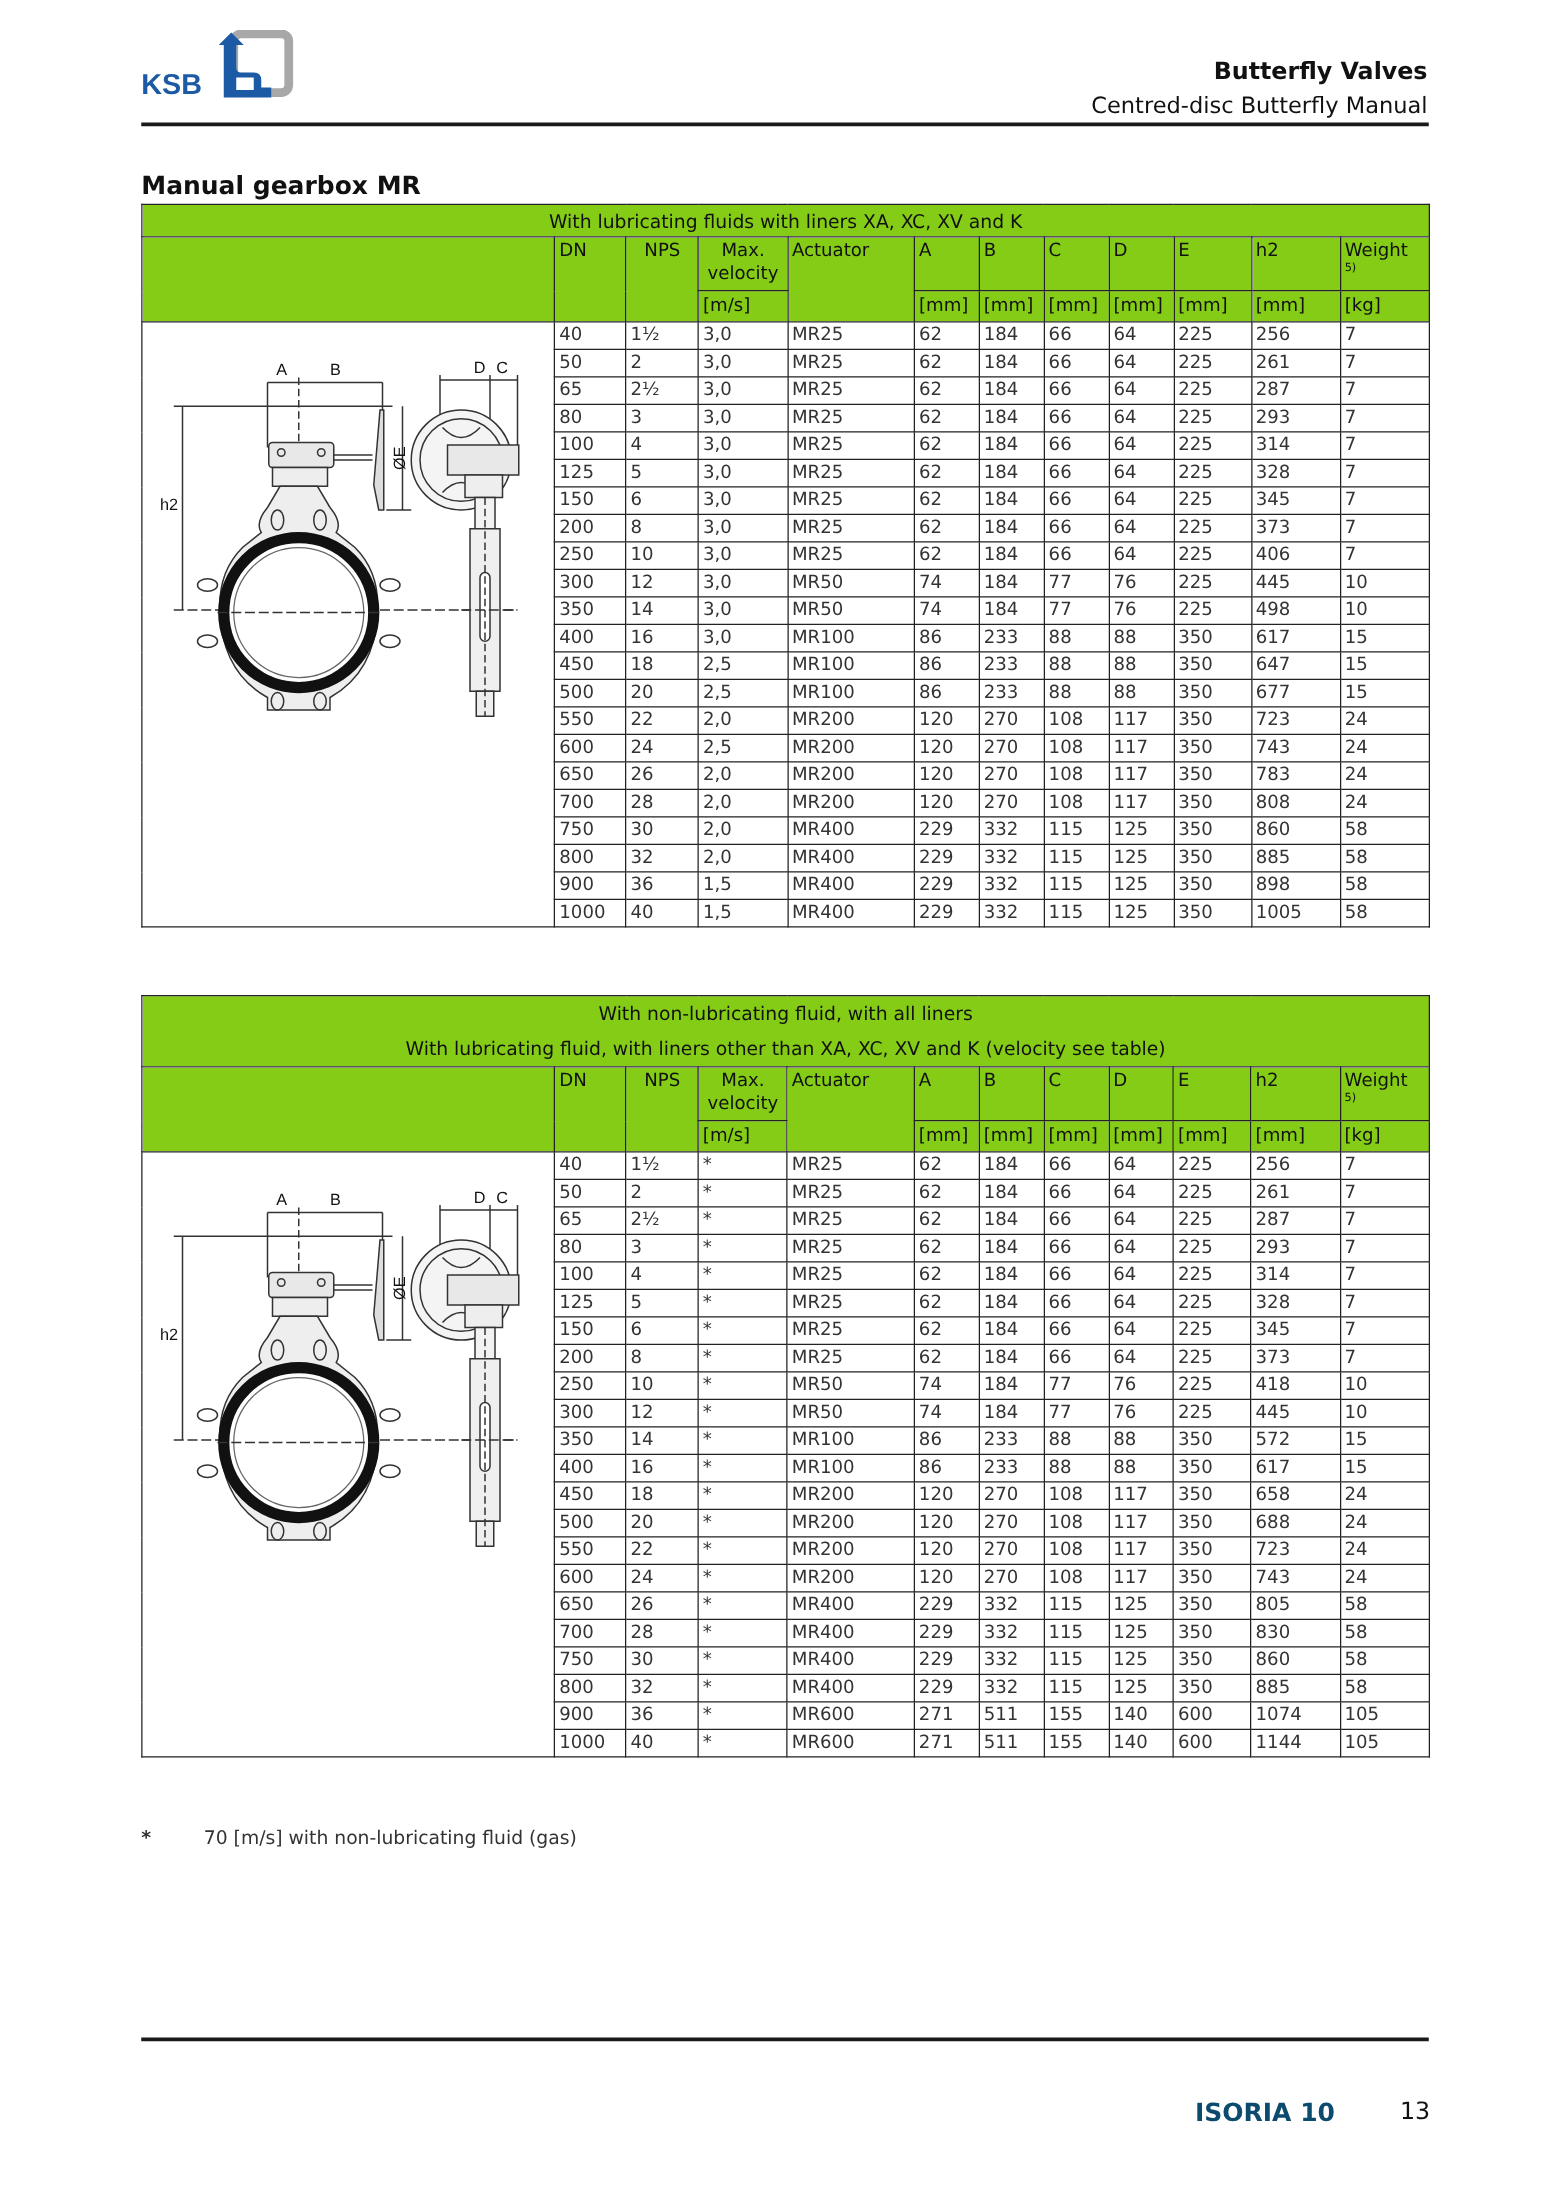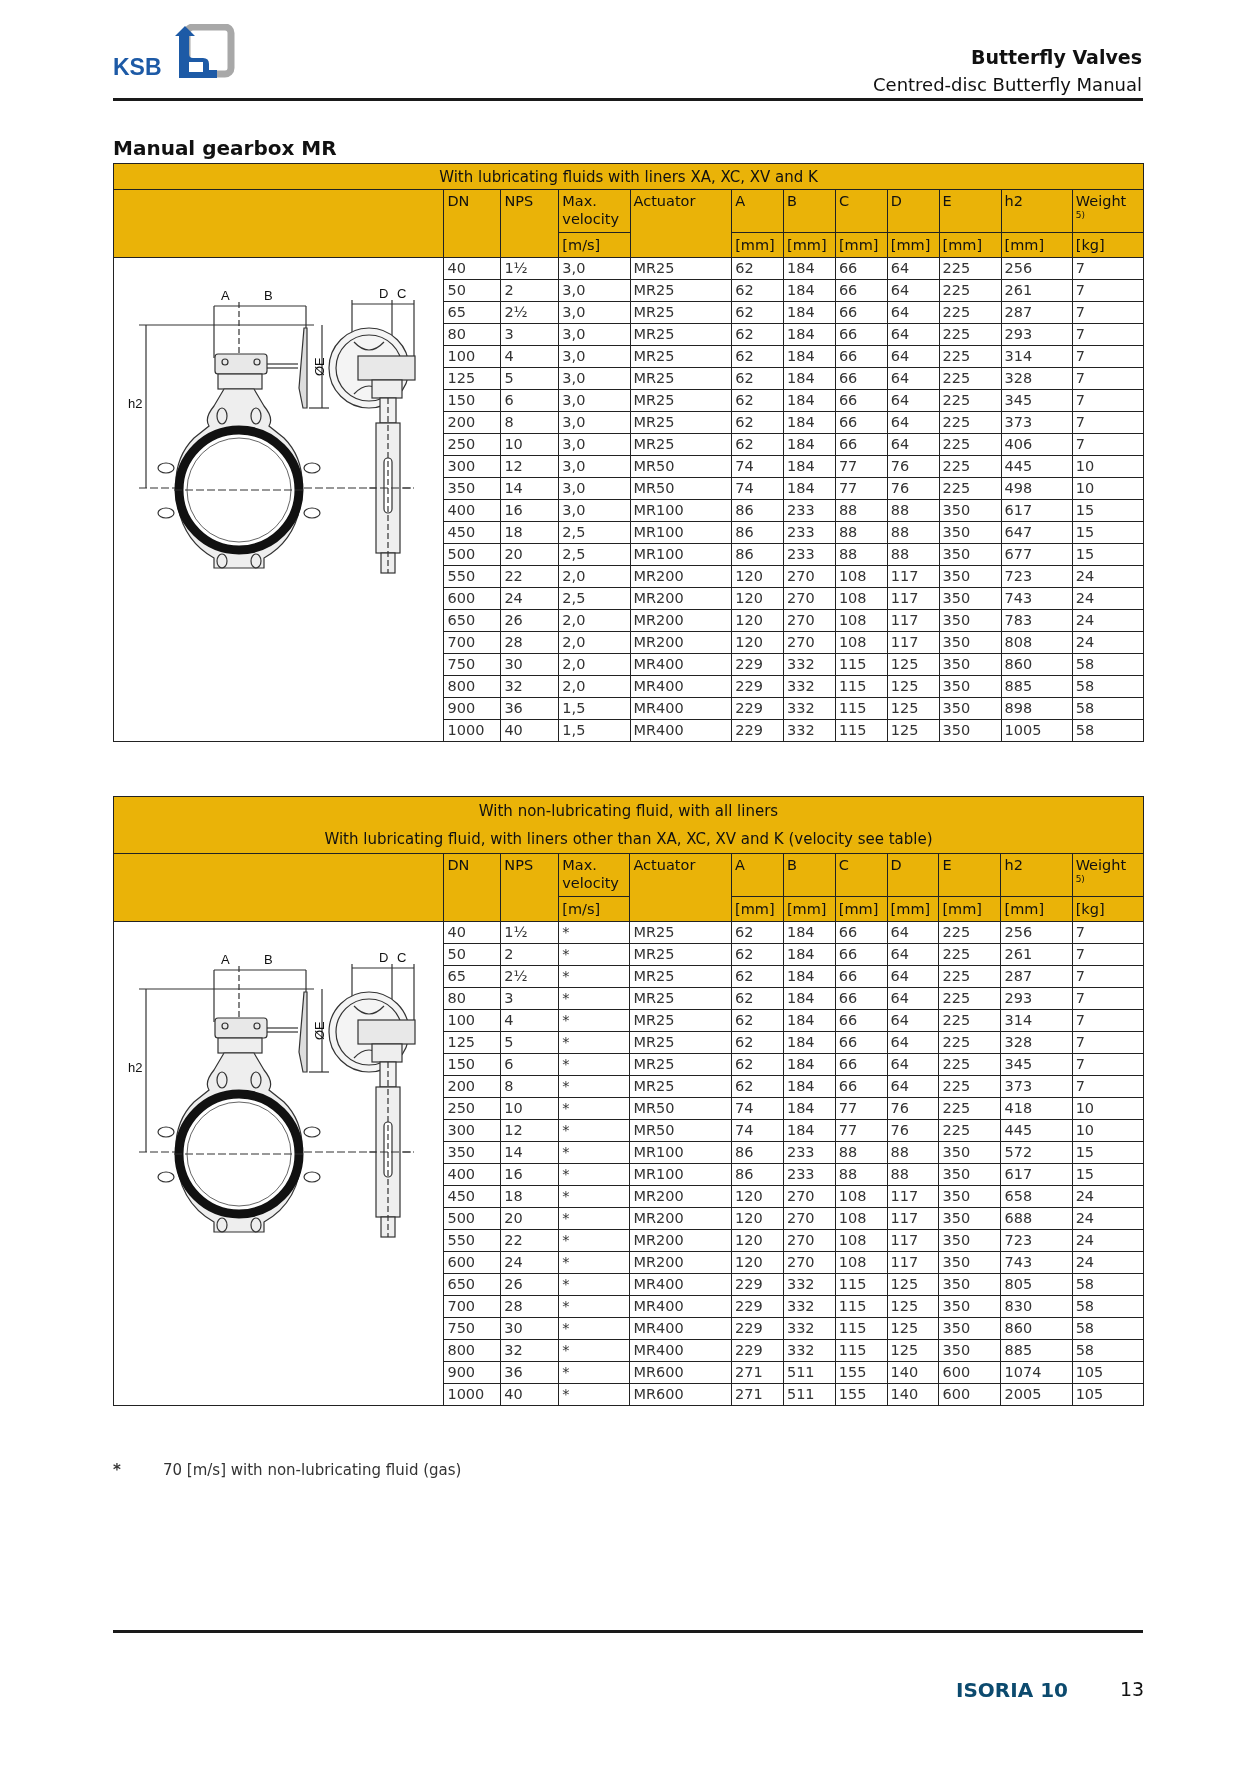--- a/index.html
+++ b/index.html
@@ -6,26 +6,26 @@
   body { width:1249px; height:1766px; position:relative; font-family:"DejaVu Sans", "Liberation Sans", sans-serif; color:#111; overflow:hidden; }
   .logo { position:absolute; left:113px; top:24px; width:125px; height:58px; }
   .logo-text { position:absolute; left:0; top:30px; font-family:"Liberation Sans", sans-serif; font-weight:bold; font-size:23px; color:#1d5aa6; letter-spacing:0px; }
   .hdr-title { position:absolute; right:107px; top:46px; font-family:"DejaVu Sans", sans-serif; font-weight:bold; font-size:19px; color:#111; }
   .hdr-sub { position:absolute; right:107px; top:74px; font-family:"DejaVu Sans", sans-serif; font-size:18px; color:#111; text-align:right; }
   .hdr-rule { position:absolute; left:113px; top:98px; width:1030px; height:3px; background:#1a1a1a; }
   .section-title { position:absolute; left:113px; top:136px; font-weight:bold; font-size:20px; color:#111; }
 
   table.spec { position:absolute; left:113px; width:1031px; border-collapse:collapse; font-size:14.5px; table-layout:fixed; }
   table.spec td, table.spec th { border:1px solid #222; padding:0 3px; font-weight:normal; text-align:left; vertical-align:top; overflow:hidden; white-space:nowrap; }
-  table.spec .grey { background:#eab308; }
+  table.spec .grey { background:#84cc16; }
   table.spec .caption td { text-align:center; font-size:15px; height:25px; vertical-align:middle; }
   table.spec .caption2 td { text-align:center; font-size:15px; line-height:28px; vertical-align:middle; }
   table.spec .hdr1 td { height:40px; line-height:18px; padding-top:2px; }
   table.spec .hdr2 td { height:24px; vertical-align:middle; }
-  table.spec td.center { }
+  table.spec td.center { text-align:center; }
   table.spec tbody.rows td { height:21px; line-height:21px; color:#333; font-size:14.5px; }
   table.spec td.img-cell { background:#fff; vertical-align:top; padding:0; border-right:1px solid #222; }
   .weight-note { font-size:9px; display:block; line-height:10px; }
 
   .footnote { position:absolute; left:113px; top:1461px; font-size:15px; color:#333; }
   .footnote .star { display:inline-block; width:50px; font-weight:bold; }
   .footer-rule { position:absolute; left:113px; top:1630px; width:1030px; height:3px; background:#1a1a1a; }
   .footer-doc { position:absolute; left:956px; top:1678px; font-weight:bold; font-size:20px; color:#0c4a6e; }
   .footer-page { position:absolute; left:1120px; top:1678px; font-size:19px; color:#111; }
   svg.drawing { display:block; }
@@ -829,21 +829,21 @@
       <tr>
         <td>1000</td>
         <td>40</td>
         <td>*</td>
         <td>MR600</td>
         <td>271</td>
         <td>511</td>
         <td>155</td>
         <td>140</td>
         <td>600</td>
-        <td>2005</td>
+        <td>1144</td>
         <td>105</td>
       </tr>
     </tbody>
 </table>
 
 <div class="footnote">
   <span class="star">*</span><span>70 [m/s] with non-lubricating fluid (gas)</span>
 </div>
 
 <div class="footer-rule"></div>

